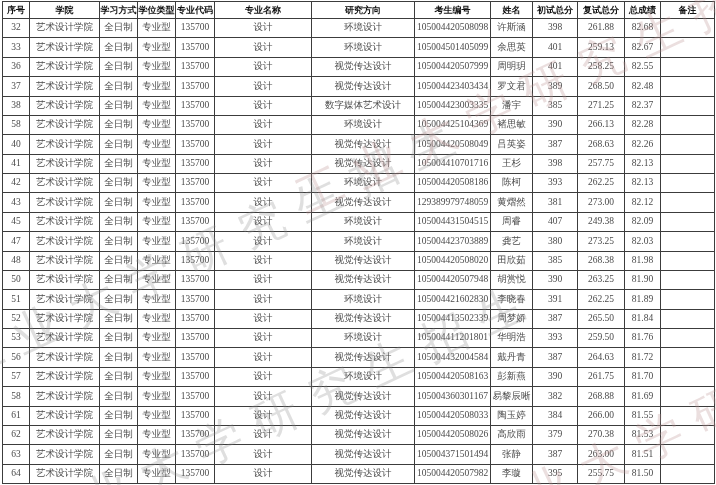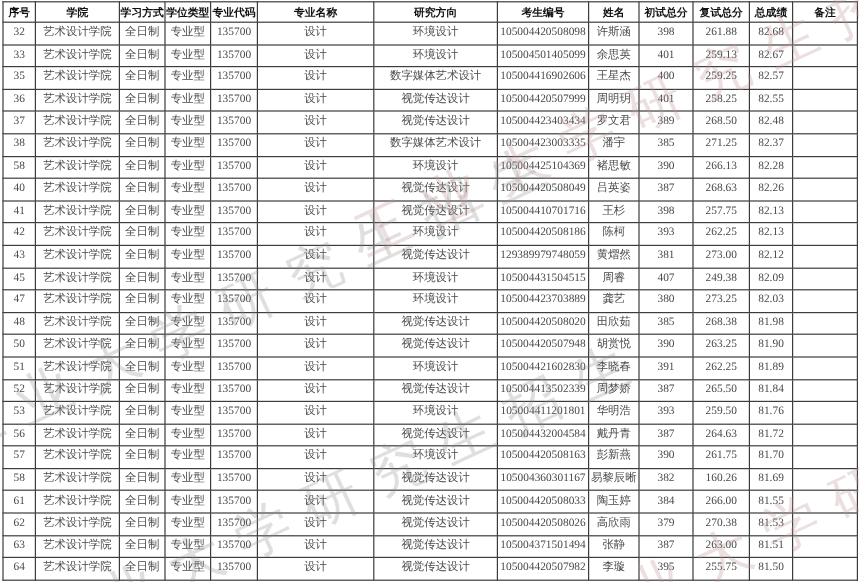--- a/index.html
+++ b/index.html
@@ -130,35 +130,20 @@
           <td>设计</td>
           <td>环境设计</td>
           <td class="num">105004501405099</td>
           <td>余思英</td>
           <td class="num">401</td>
           <td class="num">259.13</td>
           <td class="num">82.67</td>
           <td></td>
         </tr>
         <tr>
-          <td class="num">35</td>
-          <td>艺术设计学院</td>
-          <td>全日制</td>
-          <td>专业型</td>
-          <td class="num">135700</td>
-          <td>设计</td>
-          <td>数字媒体艺术设计</td>
-          <td class="num">105004416902606</td>
-          <td>王星杰</td>
-          <td class="num">400</td>
-          <td class="num">259.25</td>
-          <td class="num">82.57</td>
-          <td></td>
-        </tr>
-        <tr>
           <td class="num">36</td>
           <td>艺术设计学院</td>
           <td>全日制</td>
           <td>专业型</td>
           <td class="num">135700</td>
           <td>设计</td>
           <td>视觉传达设计</td>
           <td class="num">105004420507999</td>
           <td>周明玥</td>
           <td class="num">401</td>
@@ -410,21 +395,21 @@
           <td class="num">58</td>
           <td>艺术设计学院</td>
           <td>全日制</td>
           <td>专业型</td>
           <td class="num">135700</td>
           <td>设计</td>
           <td>视觉传达设计</td>
           <td class="num">105004360301167</td>
           <td>易黎辰晰</td>
           <td class="num">382</td>
-          <td class="num">160.26</td>
+          <td class="num">268.88</td>
           <td class="num">81.69</td>
           <td></td>
         </tr>
         <tr>
           <td class="num">61</td>
           <td>艺术设计学院</td>
           <td>全日制</td>
           <td>专业型</td>
           <td class="num">135700</td>
           <td>设计</td>

